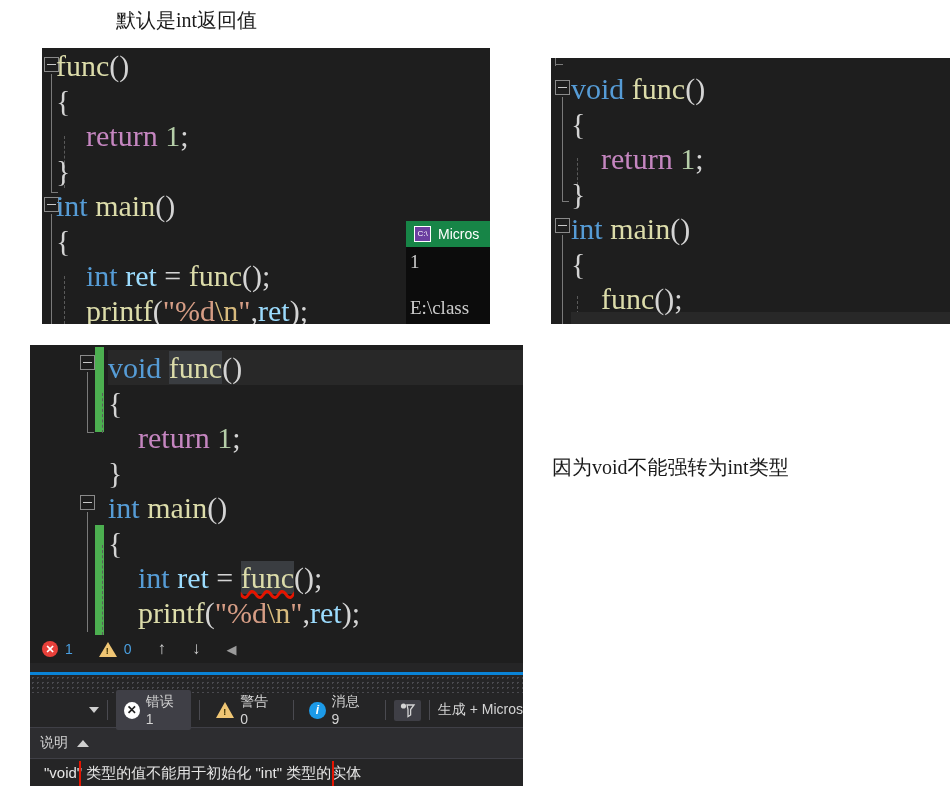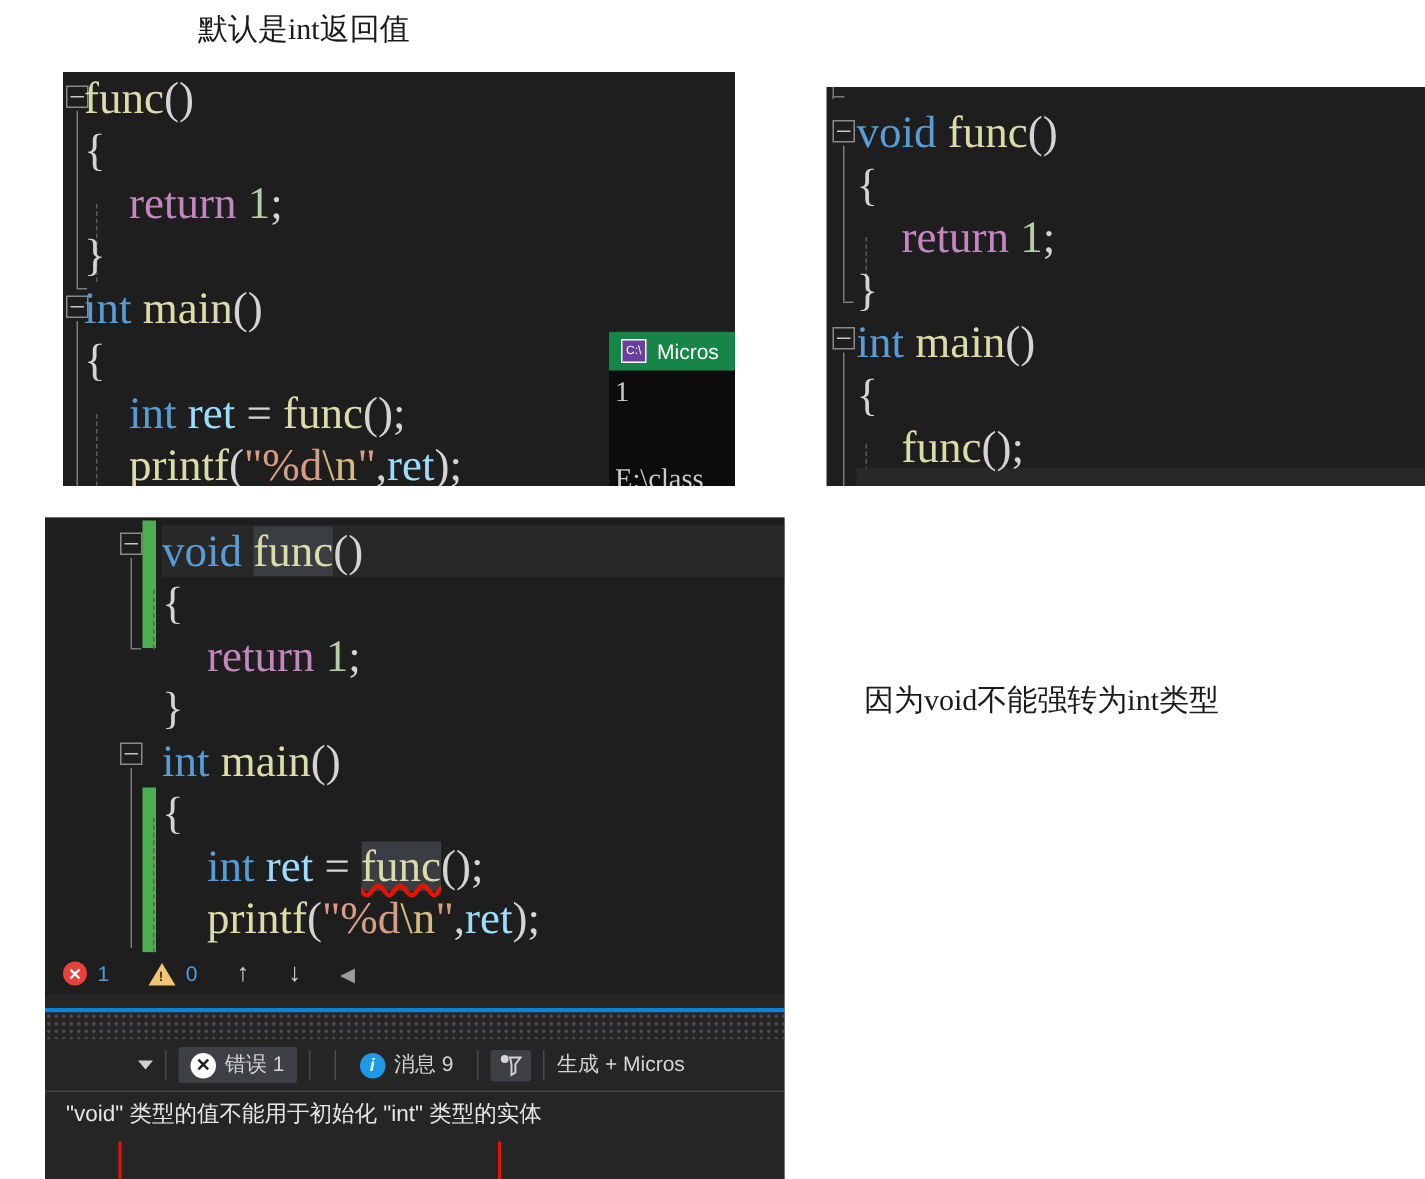--- a/index.html
+++ b/index.html
@@ -2,22 +2,22 @@
 <html><head>
 <meta charset="utf-8">
 <style>
   html,body{margin:0;padding:0;}
   body{
     width:950px;height:786px;background:#ffffff;position:relative;overflow:hidden;
     font-family:"Liberation Serif","DejaVu Serif",serif;
   }
   
   .annot{position:absolute;color:#1a1a1a;font-size:20px;line-height:1.2;white-space:nowrap;}
-  #note-top{left:132px;top:8px;}
-  #note-right{left:576px;top:455px;}
+  #note-top{left:116px;top:8px;}
+  #note-right{left:552px;top:455px;}
 
   
   .panel{position:absolute;background:#1e1e1e;overflow:hidden;}
   .code{
     font-family:"Liberation Serif","DejaVu Serif",serif;
     font-size:30px;line-height:35px;white-space:pre;color:#d4d4d4;
   }
   .row{position:relative;height:35px;white-space:pre;}
   .kw{color:#569cd6;}          
   .kw2{color:#c586c0;}         
@@ -131,21 +131,21 @@
   <div class="dline" style="left:22px;top:228px;height:48px;"></div>
 
   <div class="code" id="code-top-left" style="position:absolute;left:14px;top:0;"><div class="row"><span class="fn">func</span><span class="punct">()</span></div><div class="row"><span class="punct">{</span></div><div class="row">    <span class="kw2">return</span><span class="punct"> </span><span class="num">1</span><span class="punct">;</span></div><div class="row"><span class="punct">}</span></div><div class="row"><span class="kw">int</span><span class="punct"> </span><span class="fn">main</span><span class="punct">()</span></div><div class="row"><span class="punct">{</span></div><div class="row">    <span class="kw">int</span><span class="punct"> </span><span class="var">ret</span><span class="punct"> = </span><span class="fn">func</span><span class="punct">()</span><span class="punct">;</span></div><div class="row">    <span class="fn">printf</span><span class="punct">(</span><span class="str">"%d</span><span class="esc">\n</span><span class="str">"</span><span class="punct">,</span><span class="var">ret</span><span class="punct">)</span><span class="punct">;</span></div></div>
 
   <div id="console-window" style="left:364px;top:173px;width:84px;height:103px;">
     <div id="console-titlebar">
       <div id="console-appicon">C:\</div>
       <div id="console-title">Micros</div>
     </div>
     <div class="console-line" style="margin-top:4px;">1</div>
-    <div class="console-line" style="margin-top:36px;">E:\class</div>
+    <div class="console-line" style="margin-top:24px;">E:\class</div>
   </div>
 </div>
 
 <div class="panel" id="panel-top-right" style="left:551px;top:58px;width:399px;height:266px;">
   <div class="foldend" style="left:4px;top:6px;width:8px;"></div>
   <div class="vline" style="left:4px;top:0px;height:8px;"></div>
   <div class="fold" style="left:4px;top:22px;"></div>
   <div class="vline" style="left:11px;top:39px;height:104px;"></div>
   <div class="foldend" style="left:11px;top:143px;"></div>
   <div class="dline" style="left:26px;top:100px;height:46px;"></div>
@@ -197,36 +197,44 @@
 
     <div id="errlist-toolbar">
       <div style="width:62px;"></div>
       <div class="caret-dn"></div>
       <div class="tb-sep"></div>
       <div class="tb-chip active">
         <span class="ic-err">✕</span>
         <span>错误 1</span>
       </div>
       <div class="tb-sep"></div>
+      <div class="tb-chip">
+        <span class="ic-warn"></span>
+        <span>警告 0</span>
+      </div>
       <div class="tb-sep"></div>
       <div class="tb-chip">
         <span class="ic-info">i</span>
         <span>消息 9</span>
       </div>
       <div class="tb-sep"></div>
       <div class="tb-chip active" style="padding:2px 5px;">
         <svg width="17" height="17" viewBox="0 0 17 17">
           <circle cx="4.5" cy="4" r="2.6" fill="#d4d4d4"></circle>
           <path d="M8 3 L15 3 L11.6 7.5 L11.6 13 L9 14.6 L9 7.5 Z" fill="none" stroke="#d4d4d4" stroke-width="1.3"></path>
         </svg>
       </div>
       <div class="tb-sep"></div>
       <div style="white-space:nowrap;">生成 + Micros</div>
     </div>
 
+    <div id="errlist-header">
+      <span>说明</span>
+      <span class="caret-up"></span>
+    </div>
 
     <div id="errlist-row">
       <span>"void" 类型的值不能用于初始化 "int" 类型的实体</span>
     </div>
   </div>
 
   <div class="redline" style="left:49px;top:416px;height:25px;"></div>
   <div class="redline" style="left:302px;top:416px;height:25px;"></div>
 </div>
 

